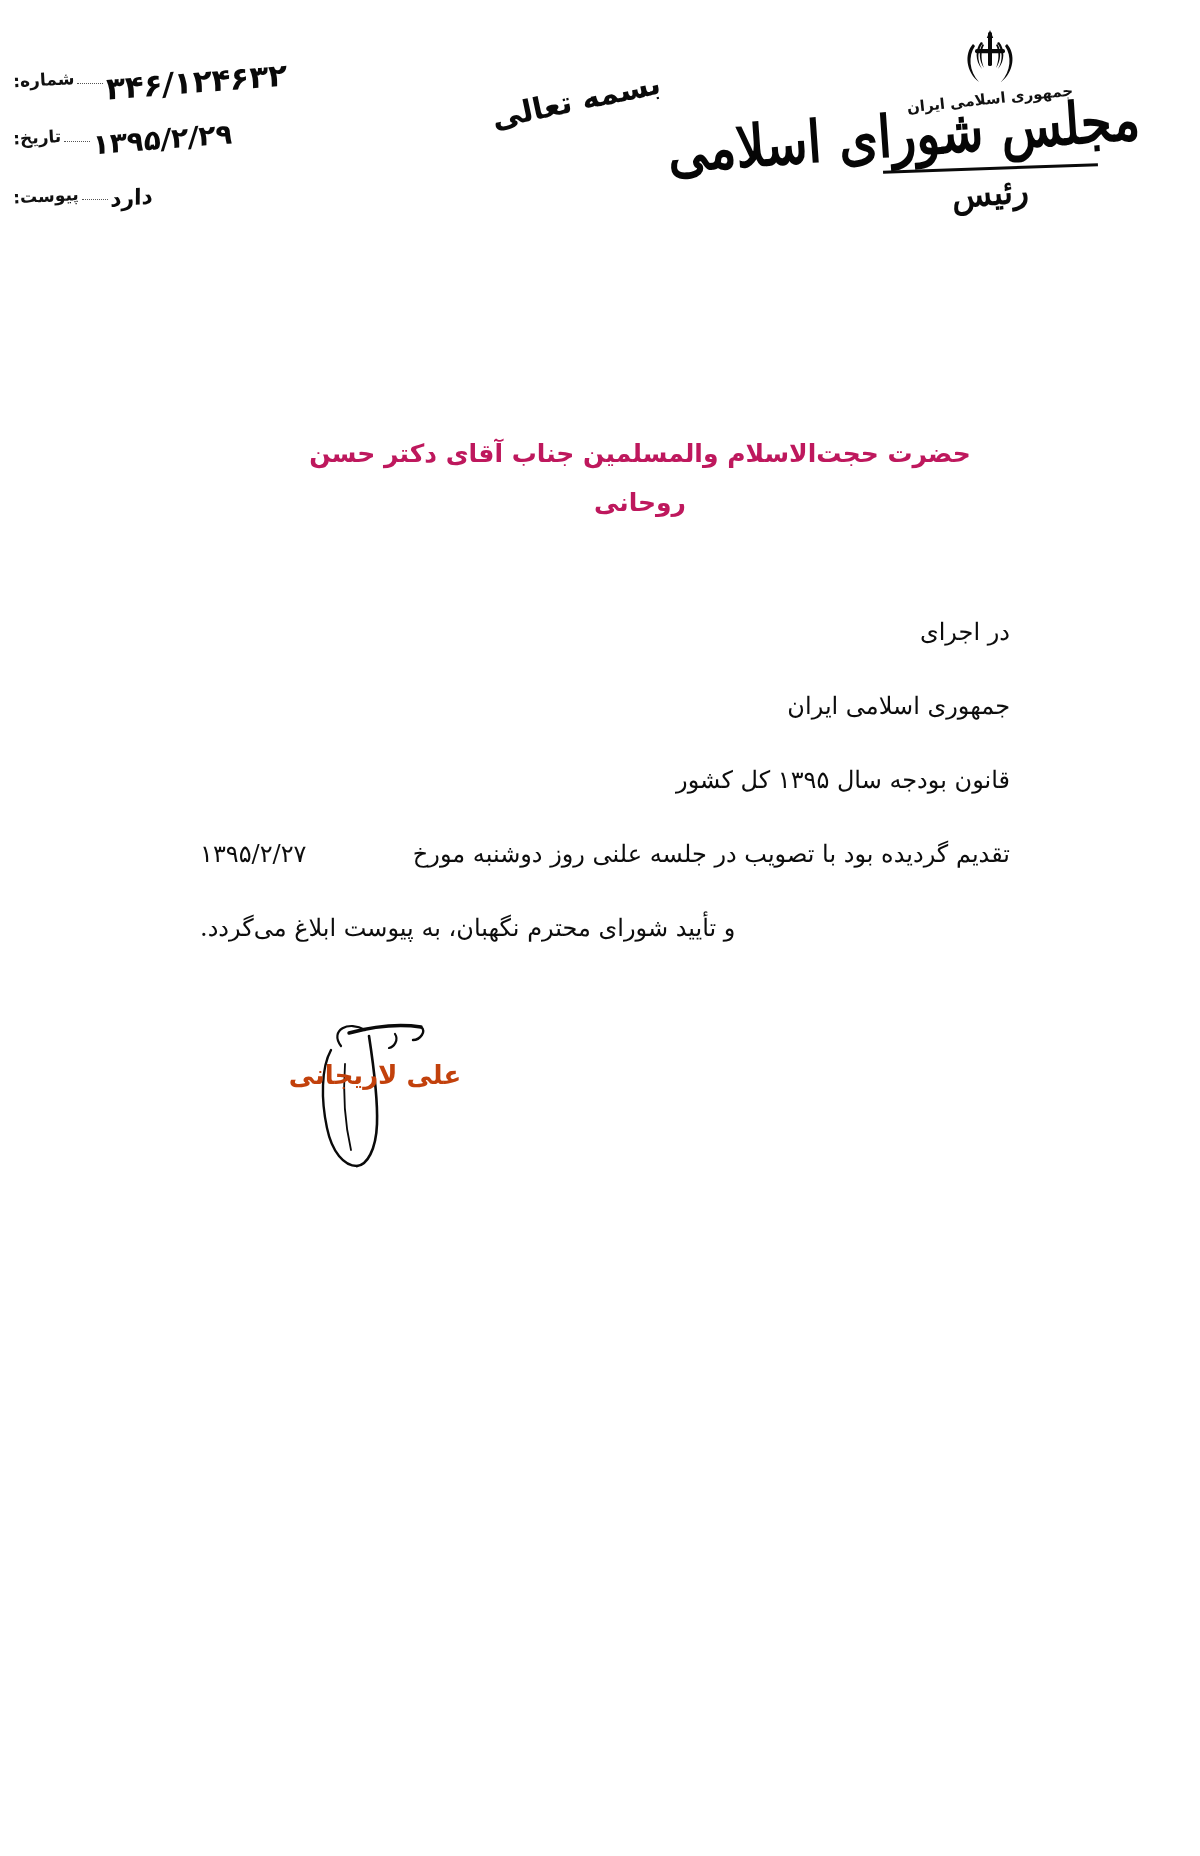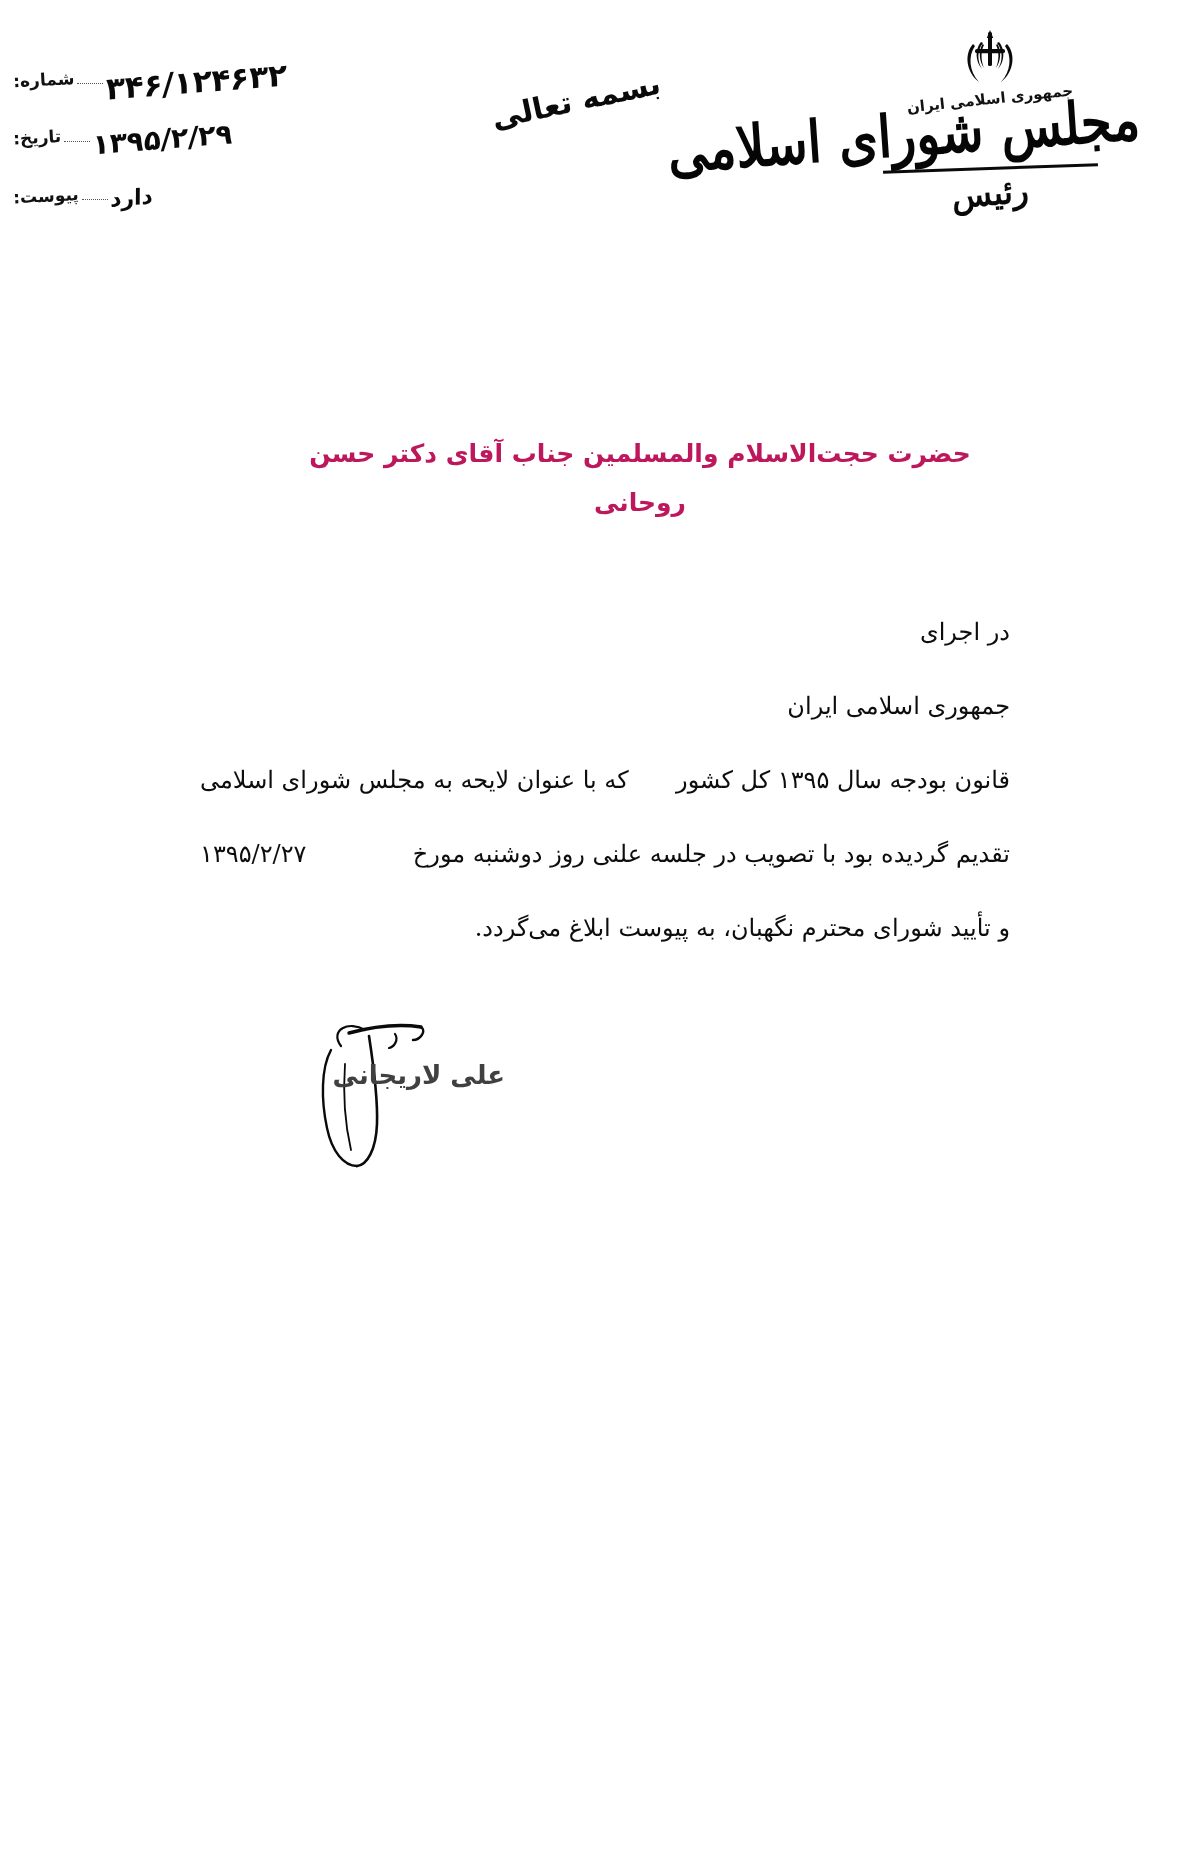--- a/index.html
+++ b/index.html
@@ -174,20 +174,21 @@
     height: 74px;
     letter-spacing: -0.3px;
     white-space: nowrap;
     display: flex;
     align-items: center;
   }
   .body-line.justify {
     justify-content: space-between;
   }
   .body-line.indent-left {
+    justify-content: flex-end;
     padding-left: 0;
   }
   .seg { display: inline-block; }
   .seg.bold {
     font-weight: 400;
     letter-spacing: -1px;
   }
   .stretch { letter-spacing: 2.5px; }
 
   
@@ -197,25 +198,25 @@
     top: 1000px;
     width: 260px;
     height: 190px;
     direction: rtl;
   }
   .sig-name {
     position: absolute;
     left: 0;
     right: 0;
     top: 60px;
-    text-align: right;
+    text-align: center;
     font-family: "DejaVu Sans", "Liberation Sans", sans-serif;
     font-size: 26px;
     font-weight: 700;
-    color: #404040;
+    color: #c2410c;
     letter-spacing: -1px;
     z-index: 2;
   }
   .sig-mark {
     position: absolute;
     left: 0;
     top: 0;
     width: 260px;
     height: 190px;
     z-index: 1;
@@ -291,21 +292,20 @@
     <div class="body-line justify">
       <span class="seg">در اجرای</span>
     </div>
 
     <div class="body-line justify">
       <span class="seg">جمهوری اسلامی ایران</span>
     </div>
 
     <div class="body-line justify">
       <span class="seg bold">قانون بودجه سال ۱۳۹۵ کل کشور</span>
-      <span class="seg">که با عنوان لایحه به مجلس شورای اسلامی</span>
     </div>
 
     <div class="body-line justify">
       <span class="seg stretch">تقدیم گردیده بود با تصویب در جلسه علنی روز دوشنبه مورخ</span>
       <span class="seg">۱۳۹۵/۲/۲۷</span>
     </div>
 
     <div class="body-line indent-left">
       <span class="seg">و تأیید شورای محترم نگهبان، به پیوست ابلاغ می‌گردد.</span>
     </div>

